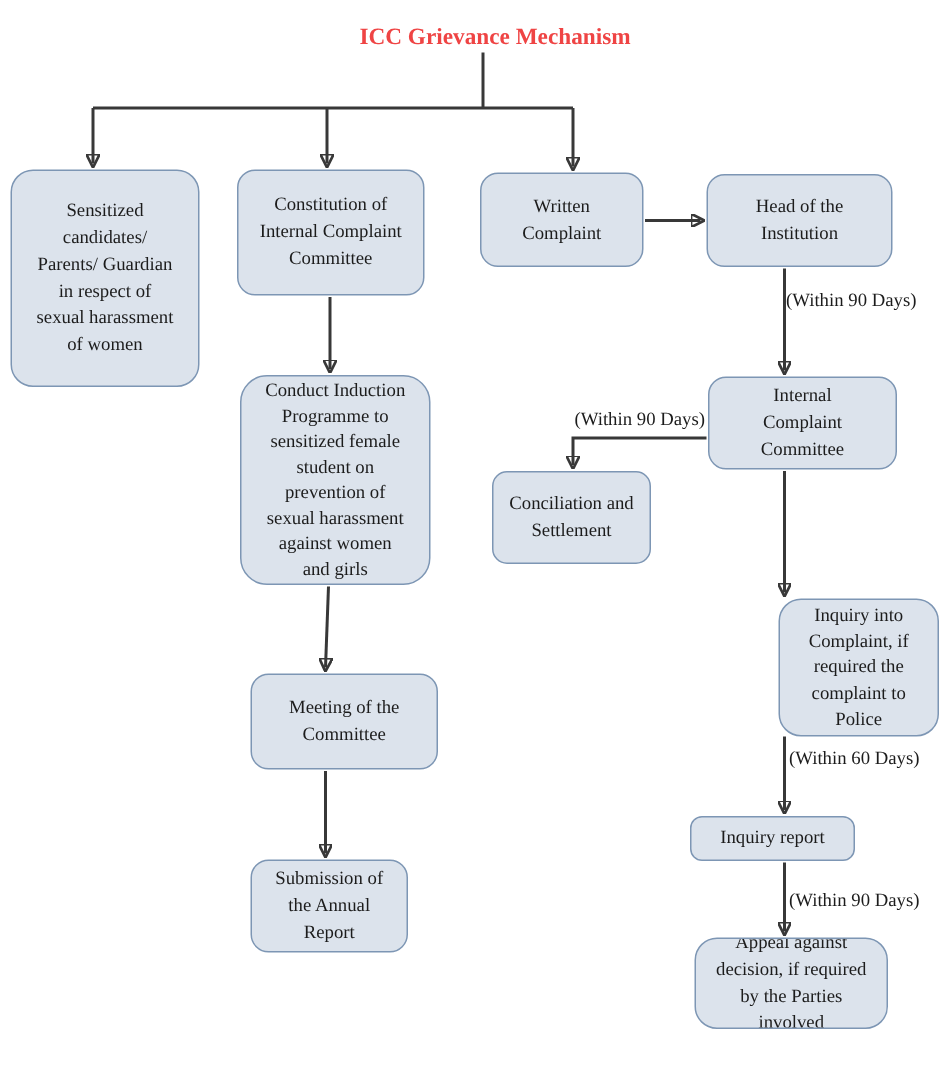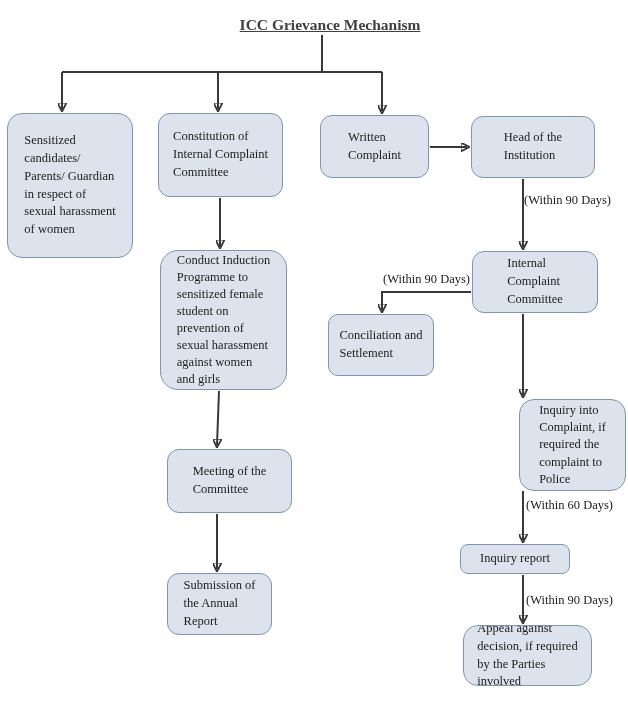--- a/index.html
+++ b/index.html
@@ -9,32 +9,32 @@
     --text:#1c1c1c;
     --background:#ffffff;
   }
   html,body{margin:0;padding:0;background:var(--background);}
   .canvas{
     position:relative;width:628px;height:726px;background:var(--background);
     font-family:"Liberation Serif", serif;color:var(--text);overflow:hidden;
   }
   .title{
     position:absolute;left:330px;top:16px;transform:translateX(-50%);
-    font-size:15.5px;font-weight:bold;text-decoration:underline;
-    white-space:nowrap;margin:0;color:#404040;
+    font-size:15.5px;font-weight:bold;
+    white-space:nowrap;margin:0;color:#ef4444;
   }
   svg.connectors{position:absolute;left:0;top:0;width:628px;height:726px;}
   svg.connectors path{stroke:var(--line);stroke-width:2;fill:none;}
   .node{
     position:absolute;box-sizing:border-box;
     background:var(--node-fill);
     border:1.5px solid var(--node-border);
     border-radius:12px;
     display:flex;align-items:center;justify-content:center;
-    white-space:pre-line;
+    text-align:center;white-space:pre-line;
     font-size:12.5px;line-height:1.42;color:var(--text);
     padding:2px 4px;overflow:hidden;
   }
   .b-sensitized{left:7px;top:113px;width:126px;height:145px;border-radius:15px;}
   .b-constitution{left:158px;top:113px;width:125px;height:84px;}
   .b-written{left:320px;top:115px;width:109px;height:63px;}
   .b-head{left:471px;top:116px;width:124px;height:62px;}
   .b-icc{left:472px;top:251px;width:126px;height:62px;}
   .b-conciliation{left:328px;top:314px;width:106px;height:62px;border-radius:10px;}
   .b-inquiry-complaint{left:471px;top:399px;width:107px;height:92px;border-radius:15px;line-height:1.38;margin-left:48px;}

